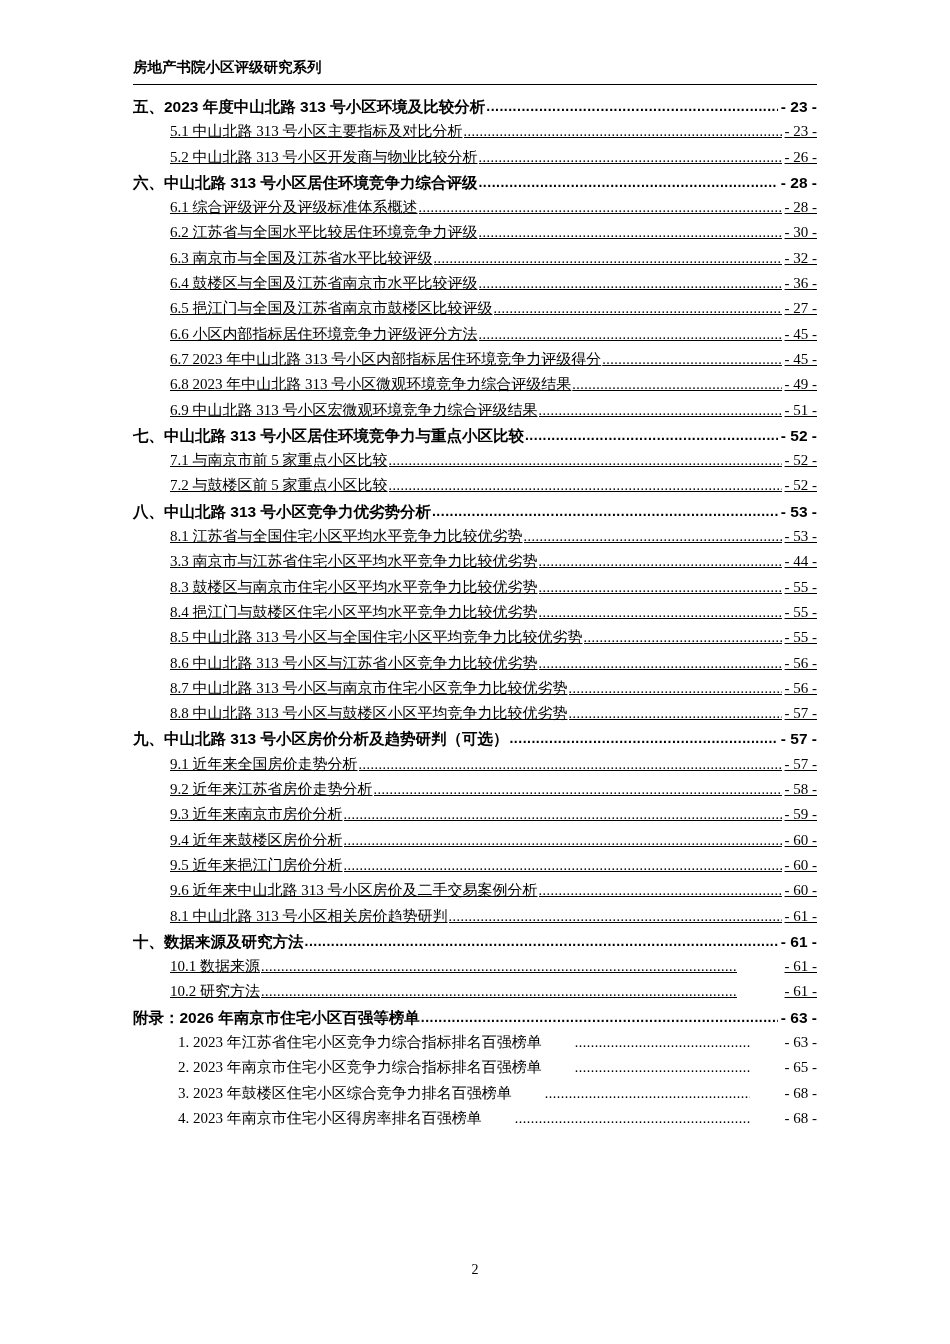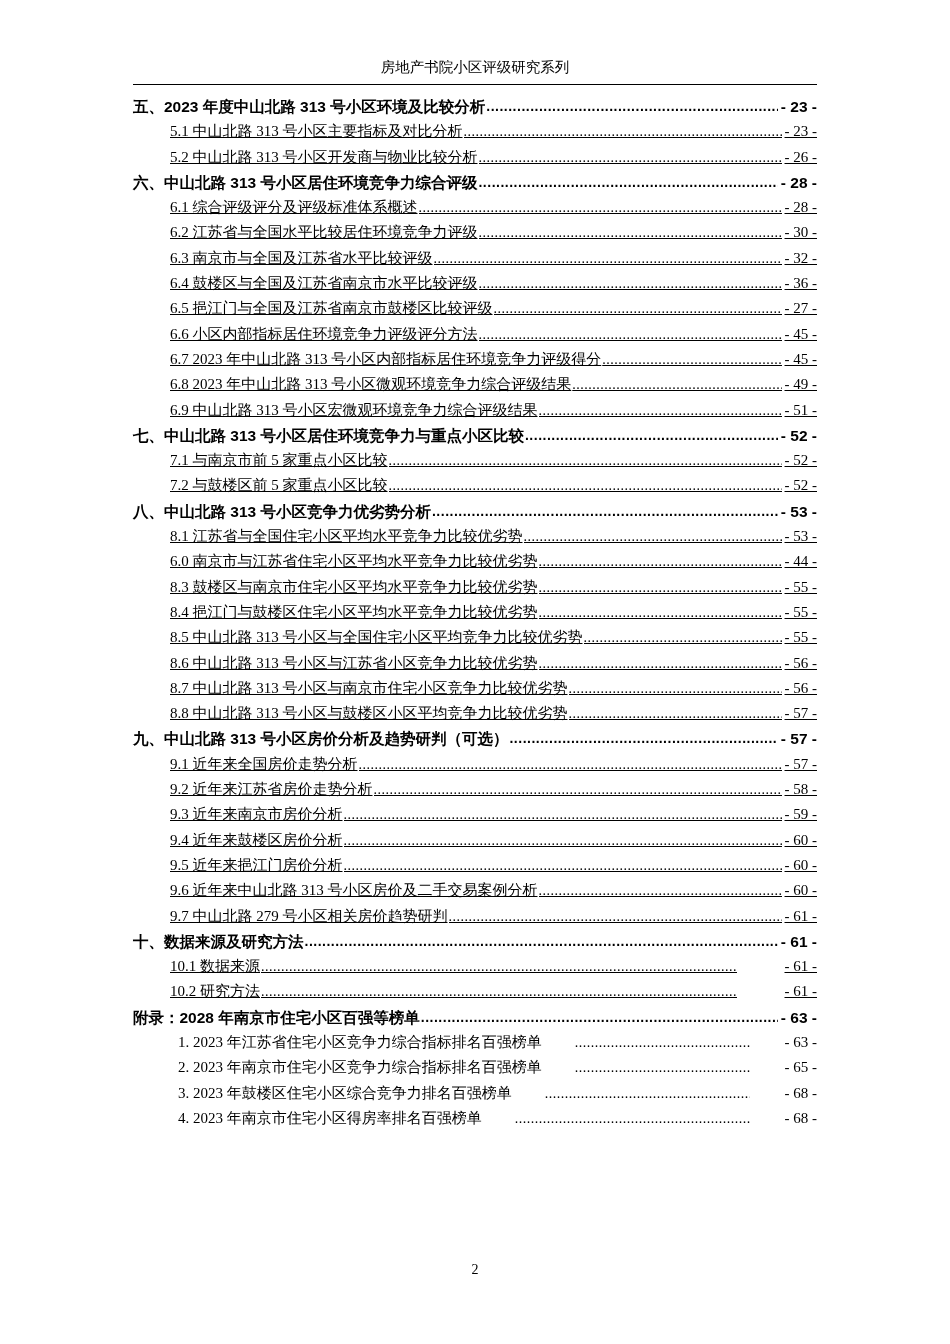--- a/index.html
+++ b/index.html
@@ -21,25 +21,25 @@
     width: 950px;
     height: 1344px;
     background: #fff;
   }
   .header {
     position: absolute;
     left: 133px;
     top: 58px;
     width: 684px;
     display: flex;
-    justify-content: center;
+    justify-content: flex-start;
     align-items: baseline;
     font-size: 14.5px;
     font-family: "Liberation Sans", sans-serif;
-    font-weight: normal;
+    font-weight: bold;
     color: #000;
   }
   .header-rule {
     position: absolute;
     left: 133px;
     top: 84px;
     width: 684px;
     height: 1px;
     background: #000;
   }
@@ -201,21 +201,21 @@
         <span class="label">八、中山北路 313 号小区竞争力优劣势分析</span>
         <span class="dots">.......................................................................................................................</span>
         <span class="pg">- 53 -</span>
       </div>
       <div class="toc-entry lvl2">
         <span class="label">8.1  江苏省与全国住宅小区平均水平竞争力比较优劣势</span>
         <span class="dots">.......................................................................................................................</span>
         <span class="pg">- 53 -</span>
       </div>
       <div class="toc-entry lvl2">
-        <span class="label">6.0  南京市与江苏省住宅小区平均水平竞争力比较优劣势</span>
+        <span class="label">3.3  南京市与江苏省住宅小区平均水平竞争力比较优劣势</span>
         <span class="dots">.......................................................................................................................</span>
         <span class="pg">- 44 -</span>
       </div>
       <div class="toc-entry lvl2">
         <span class="label">8.3  鼓楼区与南京市住宅小区平均水平竞争力比较优劣势</span>
         <span class="dots">.......................................................................................................................</span>
         <span class="pg">- 55 -</span>
       </div>
       <div class="toc-entry lvl2">
         <span class="label">8.4  挹江门与鼓楼区住宅小区平均水平竞争力比较优劣势</span>
@@ -271,41 +271,41 @@
         <span class="label">9.5  近年来挹江门房价分析</span>
         <span class="dots">.......................................................................................................................</span>
         <span class="pg">- 60 -</span>
       </div>
       <div class="toc-entry lvl2">
         <span class="label">9.6  近年来中山北路 313 号小区房价及二手交易案例分析</span>
         <span class="dots">.......................................................................................................................</span>
         <span class="pg">- 60 -</span>
       </div>
       <div class="toc-entry lvl2">
-        <span class="label">9.7  中山北路 279 号小区相关房价趋势研判</span>
+        <span class="label">8.1  中山北路 313 号小区相关房价趋势研判</span>
         <span class="dots">.......................................................................................................................</span>
         <span class="pg">- 61 -</span>
       </div>
       <div class="toc-entry lvl1">
         <span class="label">十、数据来源及研究方法</span>
         <span class="dots">.......................................................................................................................</span>
         <span class="pg">- 61 -</span>
       </div>
       <div class="toc-entry lvl2">
         <span class="label">10.1  数据来源</span>
         <span class="dots">.......................................................................................................................</span>
         <span class="pg">- 61 -</span>
       </div>
       <div class="toc-entry lvl2">
         <span class="label">10.2  研究方法</span>
         <span class="dots">.......................................................................................................................</span>
         <span class="pg">- 61 -</span>
       </div>
       <div class="toc-entry appx">
-        <span class="label">附录：2028 年南京市住宅小区百强等榜单</span>
+        <span class="label">附录：2026 年南京市住宅小区百强等榜单</span>
         <span class="dots">.......................................................................................................................</span>
         <span class="pg">- 63 -</span>
       </div>
       <div class="toc-entry lvl2-app">
         <span class="label">1.  2023 年江苏省住宅小区竞争力综合指标排名百强榜单</span>
         <span class="dots">.......................................................................................................................</span>
         <span class="pg">- 63 -</span>
       </div>
       <div class="toc-entry lvl2-app">
         <span class="label">2.  2023 年南京市住宅小区竞争力综合指标排名百强榜单</span>

